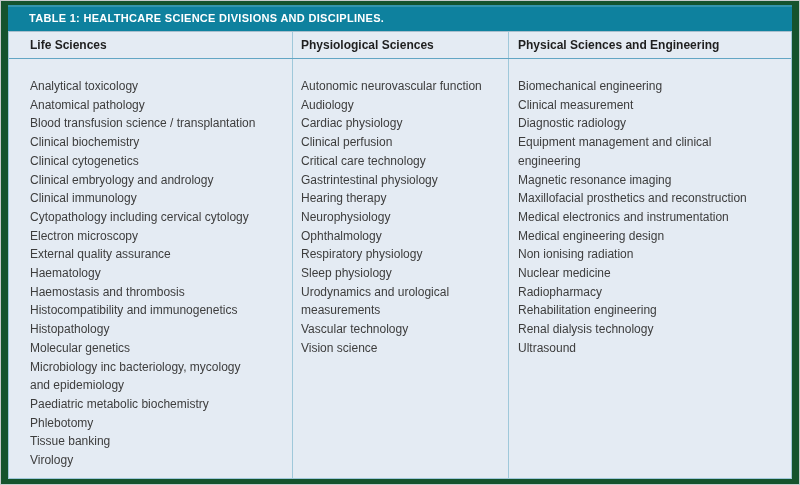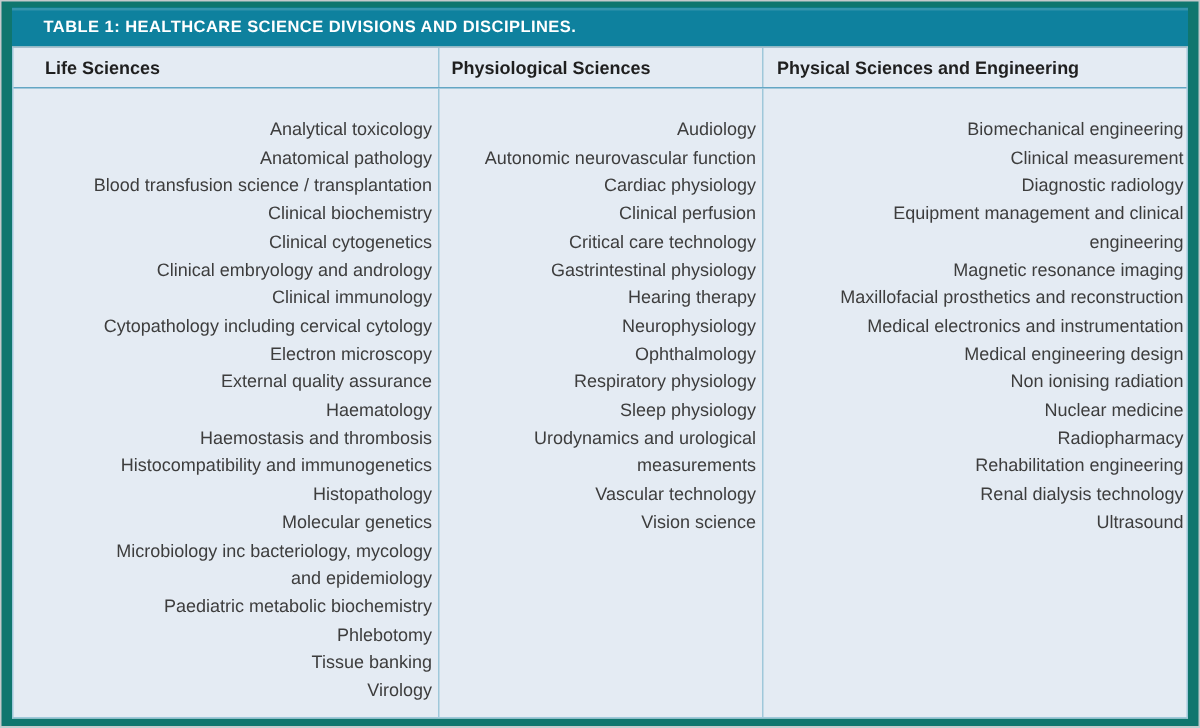--- a/index.html
+++ b/index.html
@@ -10,21 +10,21 @@
     --title-text:#ffffff;
     --text:#3d3d3d;
     --header-text:#1f1f1f;
     --page-border:#c6cacc;
   }
   html,body{margin:0;padding:0;background:#ffffff;}
   body{font-family:"Liberation Sans","DejaVu Sans",sans-serif;}
   .page{
     width:800px;height:485px;box-sizing:border-box;
     border:1px solid var(--page-border);
-    background:#0f766e;
+    background:#14532d;
     padding:4px 7px 7px 7px;
   }
   .title-bar{
     height:26px;line-height:26px;
     background:var(--header-bar);
     color:var(--title-text);
     font-size:11px;font-weight:700;letter-spacing:.3px;
     padding-left:21px;
     box-shadow:inset 0 2px 0 rgba(255,255,255,.16);
     white-space:nowrap;overflow:hidden;
@@ -42,21 +42,21 @@
   .row .cell:nth-child(2),
   .row .cell:nth-child(3){border-left:1px solid var(--border);}
   .header-row{border-bottom:1px solid var(--header-rule);}
   .header-row .cell{
     height:26px;line-height:26px;
     font-size:12px;font-weight:700;color:var(--header-text);
     white-space:nowrap;overflow:hidden;
   }
   .body-row .cell{
     min-height:418px;
-    padding-top:18px;padding-bottom:8px;padding-right:4px;text-align:right;
+    padding-top:18px;padding-bottom:8px;padding-right:4px;
   }
   .c1{padding-left:21px;}
   .c2{padding-left:8px;}
   .c3{padding-left:9px;}
   .item{
     font-size:12px;line-height:18.7px;color:var(--text);
     white-space:pre-line;
   }
 </style>
 </head>
@@ -92,22 +92,22 @@
           <div class="item">Histopathology</div>
           <div class="item">Molecular genetics</div>
           <div class="item">Microbiology inc bacteriology, mycology
 and epidemiology</div>
           <div class="item">Paediatric metabolic biochemistry</div>
           <div class="item">Phlebotomy</div>
           <div class="item">Tissue banking</div>
           <div class="item">Virology</div>
         </div>
       <div class="cell c2">
+          <div class="item">Autonomic neurovascular function</div>
           <div class="item">Audiology</div>
-          <div class="item">Autonomic neurovascular function</div>
           <div class="item">Cardiac physiology</div>
           <div class="item">Clinical perfusion</div>
           <div class="item">Critical care technology</div>
           <div class="item">Gastrintestinal physiology</div>
           <div class="item">Hearing therapy</div>
           <div class="item">Neurophysiology</div>
           <div class="item">Ophthalmology</div>
           <div class="item">Respiratory physiology</div>
           <div class="item">Sleep physiology</div>
           <div class="item">Urodynamics and urological

